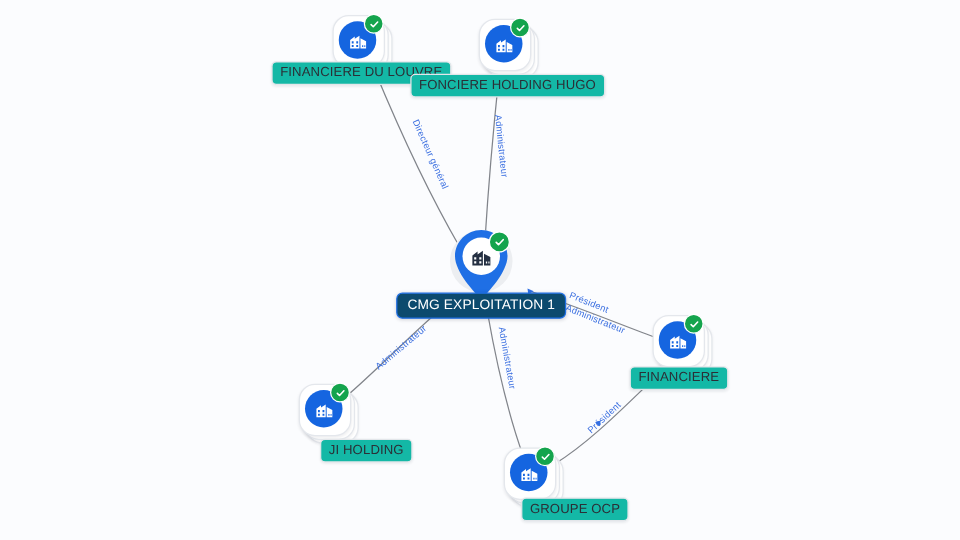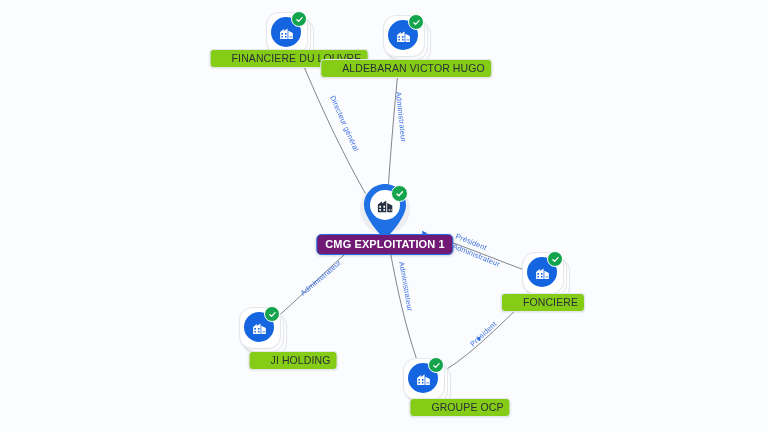--- a/index.html
+++ b/index.html
@@ -111,36 +111,36 @@
     border-radius: 50%;
     background: #14a44d;
     border: 1.6px solid #ffffff;
     display:flex; align-items:center; justify-content:center;
   }
 
   
   .node-label {
     position: absolute;
     transform: translate(-50%, 0);
-    background: #84cc16;
+    background: #14b8a6;
     border: 1px solid #e3e6ea;
     border-radius: 4px;
-    padding: 2px 6px 3px 21px;
+    padding: 2px 6px 3px 6px;
     font-size: 10.5px;
     line-height: 12px;
     color: #2b2f36;
     white-space: nowrap;
     box-shadow: 0 1px 2px rgba(16,24,40,.07);
     letter-spacing: .1px;
   }
   .node-label.selected {
-    background: #701a75;
+    background: #0c4a6e;
     border-color: #1f6fe5;
     color: #ffffff;
-    font-weight: 700;
+    font-weight: 400;
     border-radius: 5px;
     padding: 3px 8px 4px 8px;
     font-size: 11px;
     box-shadow: 0 1px 3px rgba(16,24,40,.18);
   }
 </style>
 </head>
 <body>
 
 <div id="app">
@@ -221,21 +221,21 @@
           <path fill="#ffffff" d="M14.6 21V9.4L21 12.6V21h-6.4zm1.9-1.8h1.3v-2h-1.3v2zm2.5 0h1.1v-2h-1.1v2z"></path>
         </svg>
       </div>
       <div class="check">
         <svg width="9" height="9" viewBox="0 0 24 24">
           <path fill="none" stroke="#ffffff" stroke-width="3.4" stroke-linecap="round" stroke-linejoin="round" d="M5 12.5l4.6 4.6L19 7"></path>
         </svg>
       </div>
     </div>
   </div>
-  <div class="node-label" style="left:406px; top:59px;">ALDEBARAN VICTOR HUGO</div>
+  <div class="node-label" style="left:406px; top:59px;">FONCIERE HOLDING HUGO</div>
 
   <div class="node-center" style="left:385px; top:214px;">
     <div class="pin-halo"></div>
     <div class="pin">
       <svg width="46" height="58" viewBox="0 0 46 58">
         <path fill="#1f6fe5" d="M23 1C11.4 1 2 10.4 2 22c0 12.8 16.2 29.5 19.3 32.6a2.4 2.4 0 003.4 0C27.8 51.5 44 34.8 44 22 44 10.4 34.6 1 23 1z"></path>
         <circle cx="23" cy="22" r="15" fill="#ffffff"></circle>
         <g transform="translate(13.5,12.5) scale(0.8)">
           <path fill="#253042" d="M3 21V11.2L8.2 7.2V10l5.3-3.6V21H3zm1.8-1.8h2.1v-2.4H4.8v2.4zm0-4h2.1v-2.4H4.8v2.4zM9.9 19.2h2.1v-2.4H9.9v2.4zm0-4h2.1v-2.4H9.9v2.4z"></path>
           <path fill="#253042" d="M14.6 21V9.4L21 12.6V21h-6.4zm1.9-1.8h1.3v-2h-1.3v2zm2.5 0h1.1v-2h-1.1v2z"></path>
@@ -260,21 +260,21 @@
           <path fill="#ffffff" d="M14.6 21V9.4L21 12.6V21h-6.4zm1.9-1.8h1.3v-2h-1.3v2zm2.5 0h1.1v-2h-1.1v2z"></path>
         </svg>
       </div>
       <div class="check">
         <svg width="9" height="9" viewBox="0 0 24 24">
           <path fill="none" stroke="#ffffff" stroke-width="3.4" stroke-linecap="round" stroke-linejoin="round" d="M5 12.5l4.6 4.6L19 7"></path>
         </svg>
       </div>
     </div>
   </div>
-  <div class="node-label" style="left:543px; top:293px;">FONCIERE</div>
+  <div class="node-label" style="left:543px; top:293px;">FINANCIERE</div>
 
   <div class="node" style="left:262px; top:330px;">
     <div class="stack s1"></div>
     <div class="stack s2"></div>
     <div class="stack s3">
       <div class="disc">
         <svg width="17" height="17" viewBox="0 0 24 24">
           <path fill="#ffffff" d="M3 21V11.2L8.2 7.2V10l5.3-3.6V21H3zm1.8-1.8h2.1v-2.4H4.8v2.4zm0-4h2.1v-2.4H4.8v2.4zM9.9 19.2h2.1v-2.4H9.9v2.4zm0-4h2.1v-2.4H9.9v2.4z"></path>
           <path fill="#ffffff" d="M14.6 21V9.4L21 12.6V21h-6.4zm1.9-1.8h1.3v-2h-1.3v2zm2.5 0h1.1v-2h-1.1v2z"></path>
         </svg>

